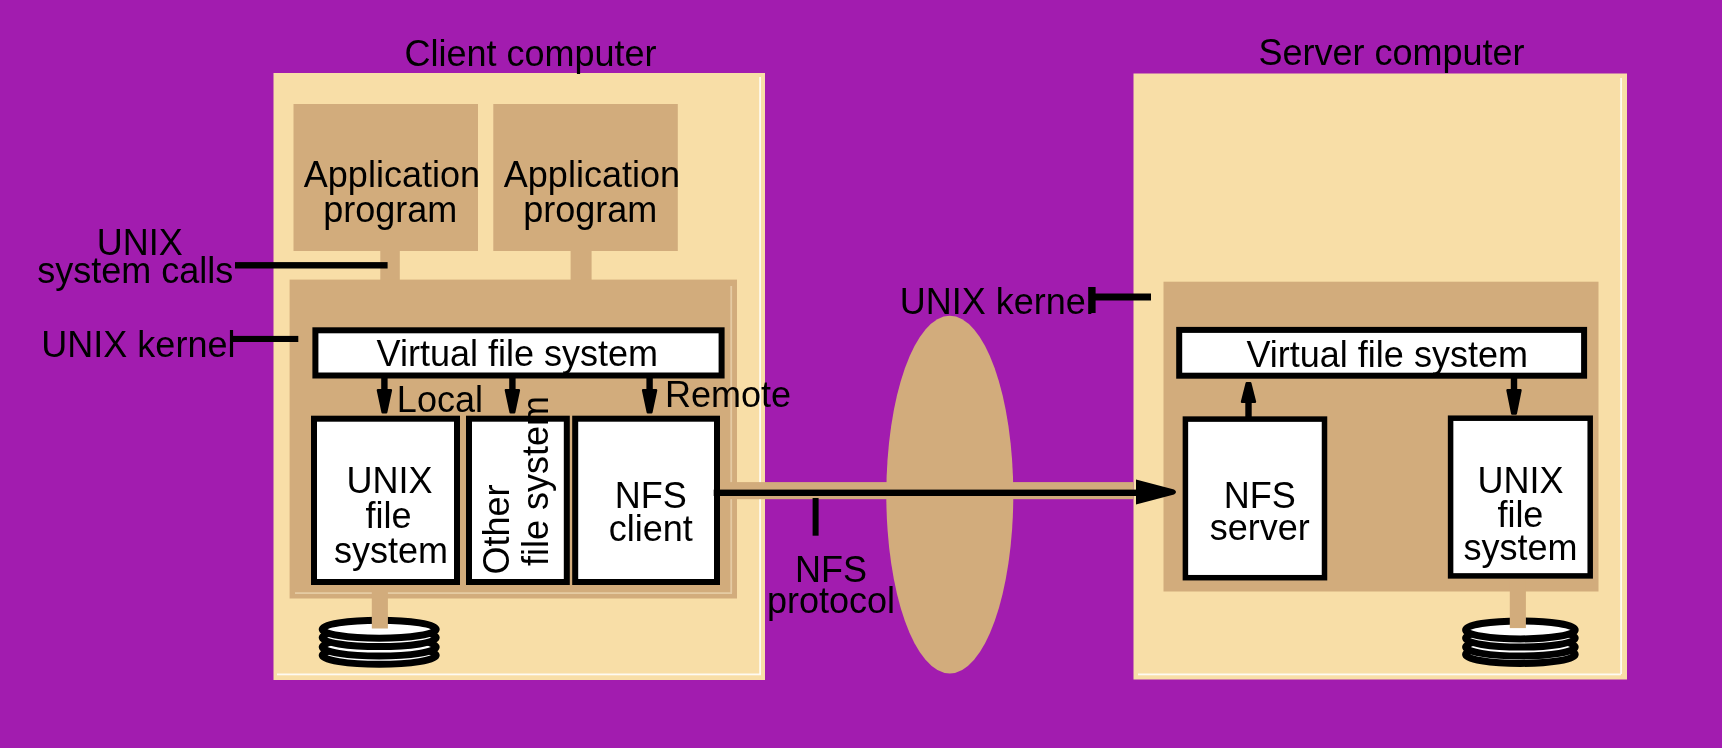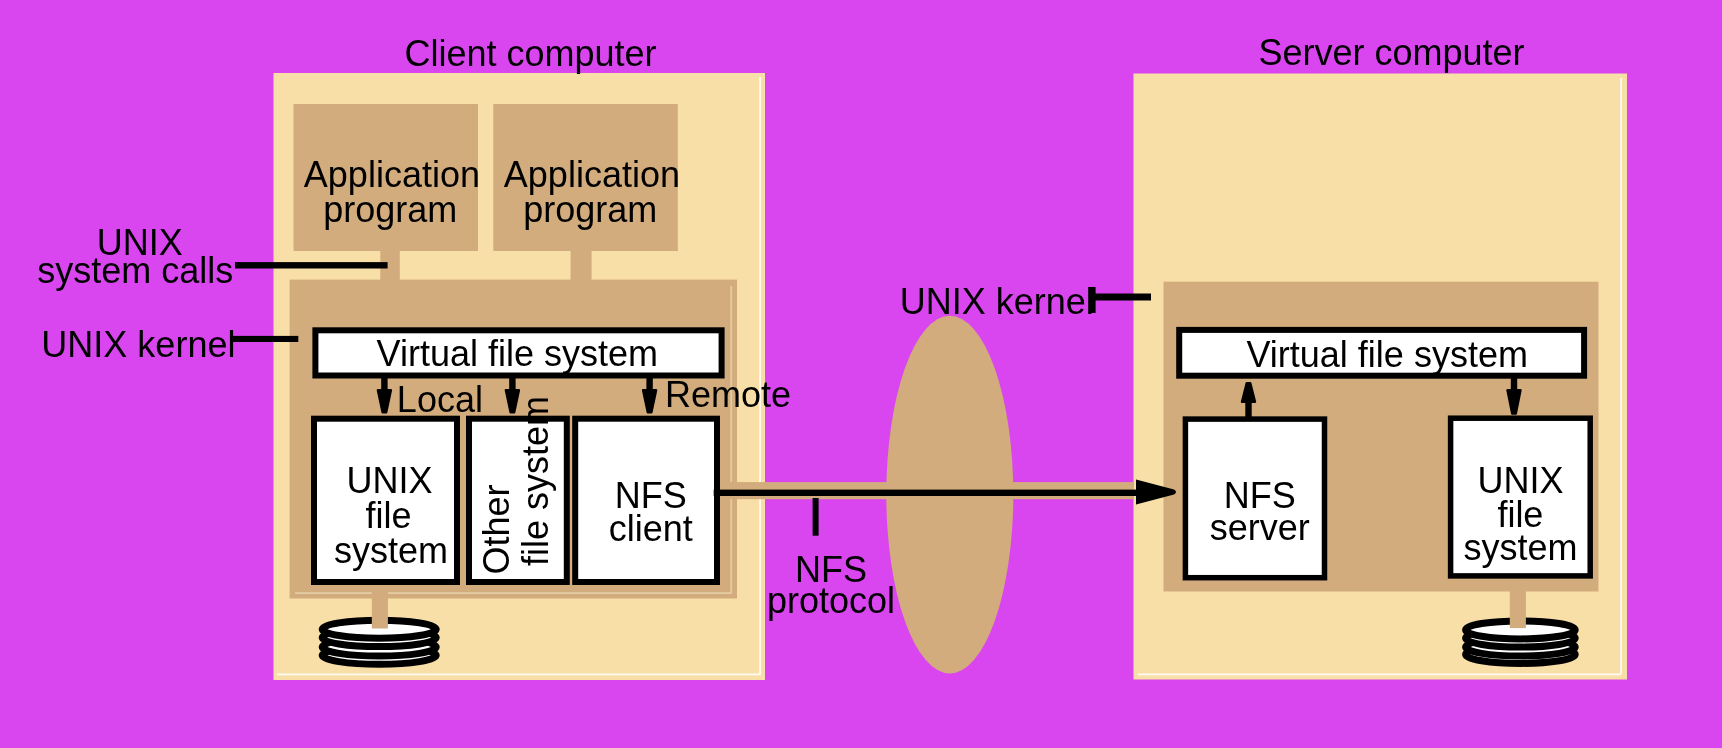--- a/index.html
+++ b/index.html
@@ -1,16 +1,16 @@
 <!DOCTYPE html>
 <html><head>
 <meta charset="utf-8">
 <style>
   html,body{margin:0;padding:0;background:#fff;}
-  #stage{position:relative;width:1722px;height:748px;background:#d946ef;overflow:hidden;}
+  #stage{position:relative;width:1722px;height:748px;background:#a21caf;overflow:hidden;}
   svg{position:absolute;left:0;top:0;}
   text{font-family:"Liberation Sans",sans-serif;font-size:36px;fill:#000;}
 </style>
 </head>
 <body>
 <div id="stage">
 <svg width="1722" height="748" viewBox="0 0 1722 748">
 
   <rect x="273.5" y="73" width="491.5" height="607" fill="#F8DEA7"></rect>
   <rect x="1133.5" y="73.5" width="493.5" height="606" fill="#F8DEA7"></rect>

